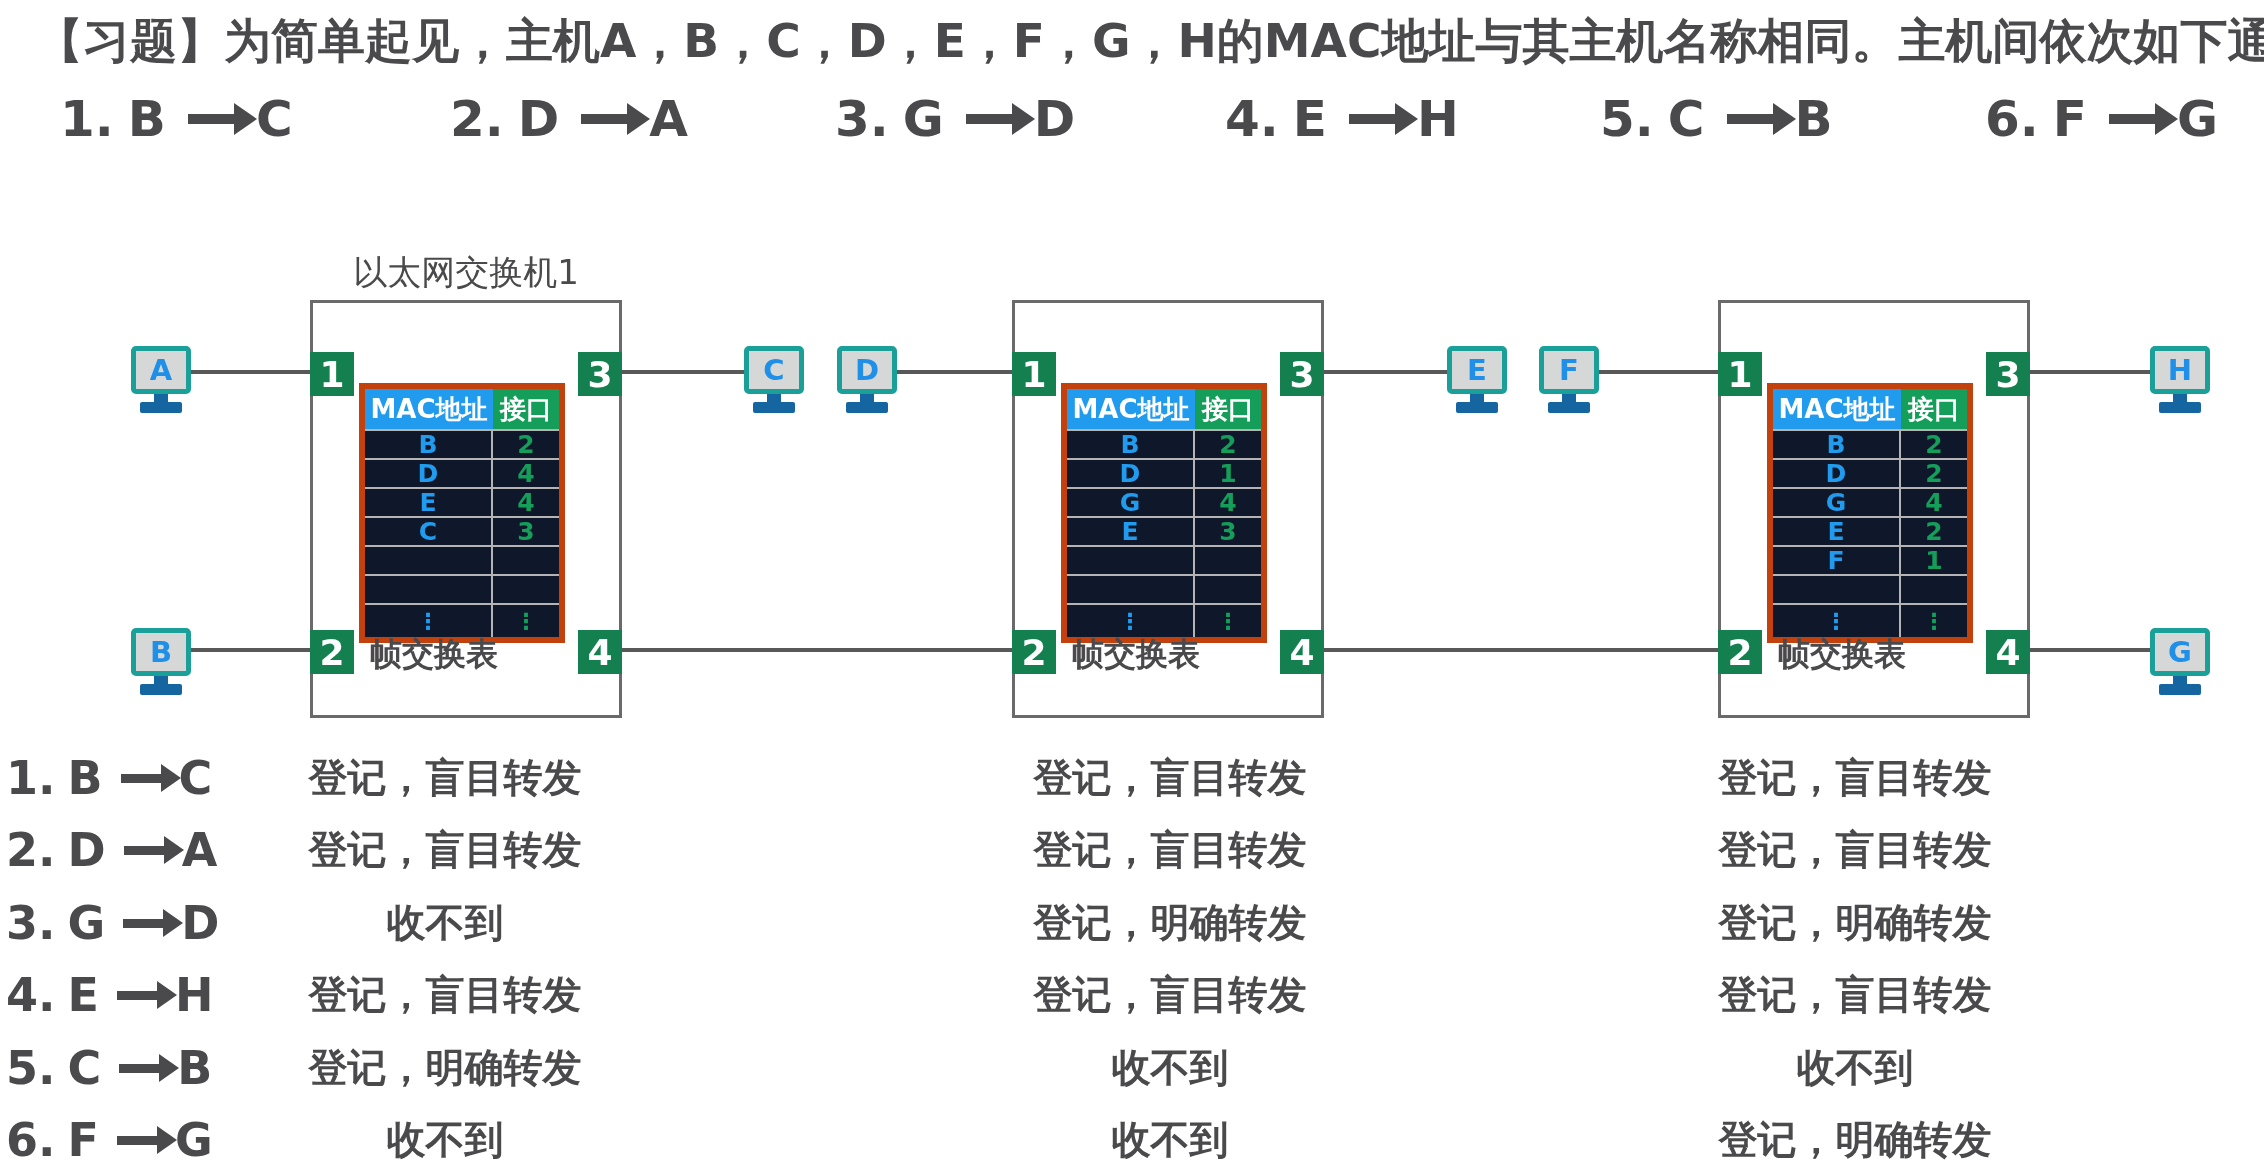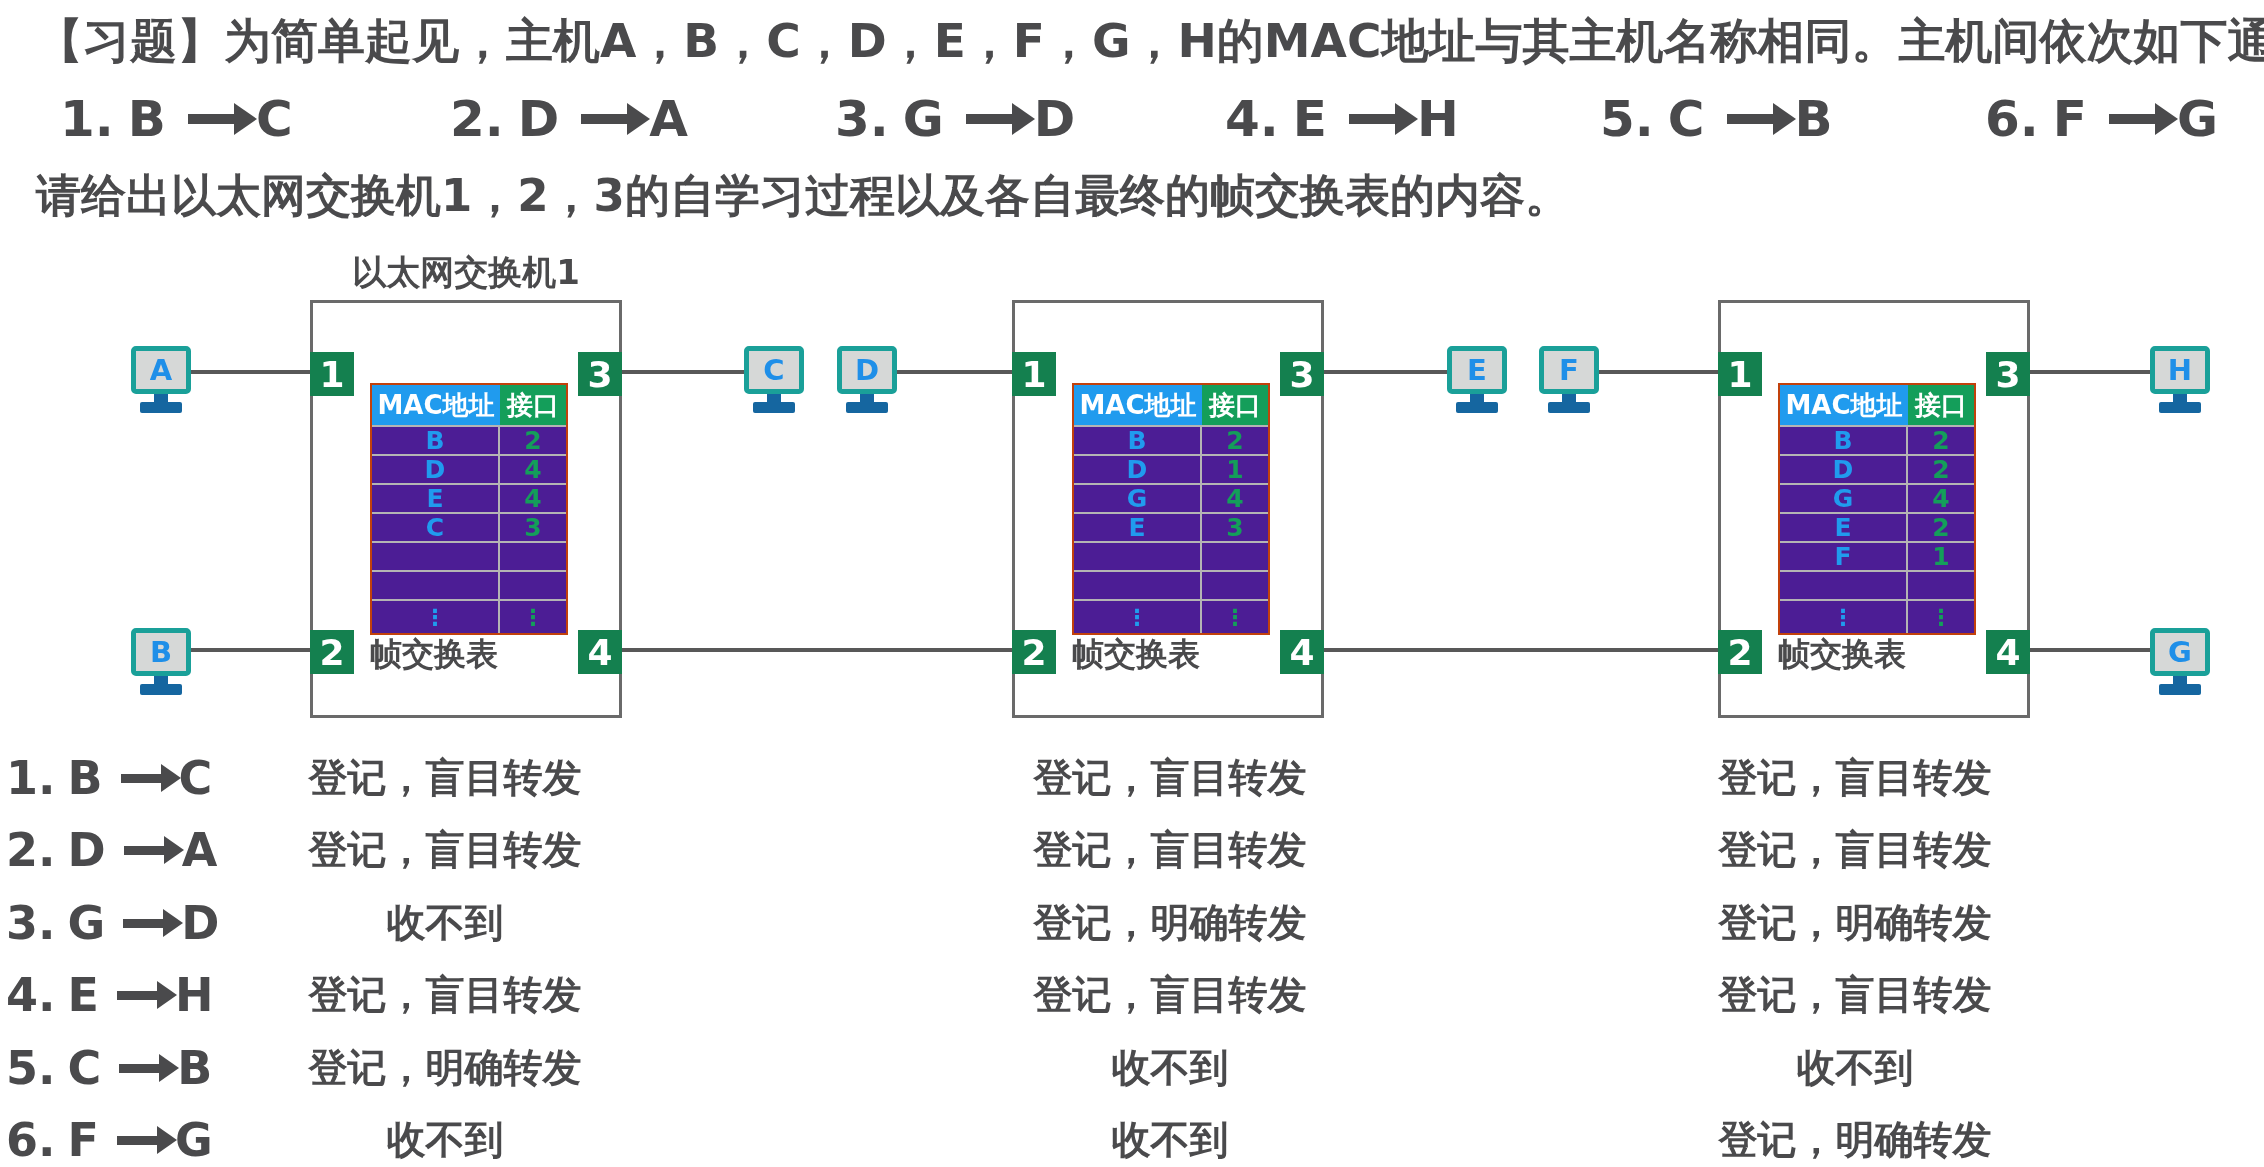--- a/index.html
+++ b/index.html
@@ -14,28 +14,28 @@
   .seq-item{position:absolute;top:86px;height:66px;display:flex;align-items:center;gap:14px;
             font-size:50px;font-weight:800;}
   .arrow{position:relative;width:46px;height:10px;background:#4a4a4c;margin:0 8px;flex:0 0 auto;}
   .arrow::after{content:"";position:absolute;left:100%;top:50%;transform:translateY(-50%);
             border-left:23px solid #4a4a4c;border-top:16px solid transparent;border-bottom:16px solid transparent;}
   .arrow-sm{position:relative;width:40px;height:9px;background:#4a4a4c;margin:0 6px;flex:0 0 auto;}
   .arrow-sm::after{content:"";position:absolute;left:100%;top:50%;transform:translateY(-50%);
             border-left:20px solid #4a4a4c;border-top:14px solid transparent;border-bottom:14px solid transparent;}
 
   
-  .sw-title{position:absolute;top:250px;width:312px;text-align:center;font-size:34px;font-weight:700;}
+  .sw-title{position:absolute;top:250px;width:312px;text-align:center;font-size:34px;font-weight:400;}
   .sw-box{position:absolute;top:300px;width:312px;height:418px;border:3px solid #6a6a6a;background:#fff;box-sizing:border-box;}
   .port{position:absolute;width:44px;height:44px;background:#14804f;color:#ffffff;font-size:36px;font-weight:800;
         display:flex;align-items:center;justify-content:center;}
   .port.p1{left:-3px;top:49px;}  .port.p3{right:-3px;top:49px;}
   .port.p2{left:-3px;top:327px;} .port.p4{right:-3px;top:327px;}
 
-  .mtable{position:absolute;left:57px;top:80px;width:194px;border:2px solid #c2410c;background:#4c1d95;box-sizing:content-box;}
+  .mtable{position:absolute;left:46px;top:80px;width:194px;border:6px solid #c2410c;background:#0f172a;box-sizing:content-box;}
   .mhead{display:flex;height:40px;}
   .mh{display:flex;align-items:center;justify-content:center;color:#fff;font-weight:800;font-size:26px;}
   .mh-mac{width:128px;background:#209bee;}
   .mh-port{flex:1;background:#149e5a;}
   .mrow{display:flex;height:29px;border-top:2px solid #b4b4b4;box-sizing:border-box;}
   .mrow.mdots{height:34px;}
   .mc{width:128px;border-right:2px solid #b4b4b4;box-sizing:border-box;color:#209bee;font-weight:800;font-size:25px;
       display:flex;align-items:center;justify-content:center;}
   .mp{flex:1;color:#149e5a;font-weight:800;font-size:25px;display:flex;align-items:center;justify-content:center;}
   .mdots .mc,.mdots .mp{font-size:22px;letter-spacing:0;}
@@ -93,21 +93,20 @@
     <span class="arrow"></span>
     <span>B</span>
   </div>
   <div class="seq-item" style="left:1985px">
     <span>6.</span>
     <span>F</span>
     <span class="arrow"></span>
     <span>G</span>
   </div>
 
-  <div class="instruction">请给出以太网交换机1，2，3的自学习过程以及各自最终的帧交换表的内容。</div>
 
   <div class="sw-title" style="left:310px">以太网交换机1</div>
   <div class="sw-box" style="left:310px">
     <div class="port p1">1</div>
     <div class="port p2">2</div>
     <div class="port p3">3</div>
     <div class="port p4">4</div>
     <div class="mtable">
       <div class="mhead">
         <div class="mh mh-mac">MAC地址</div>

